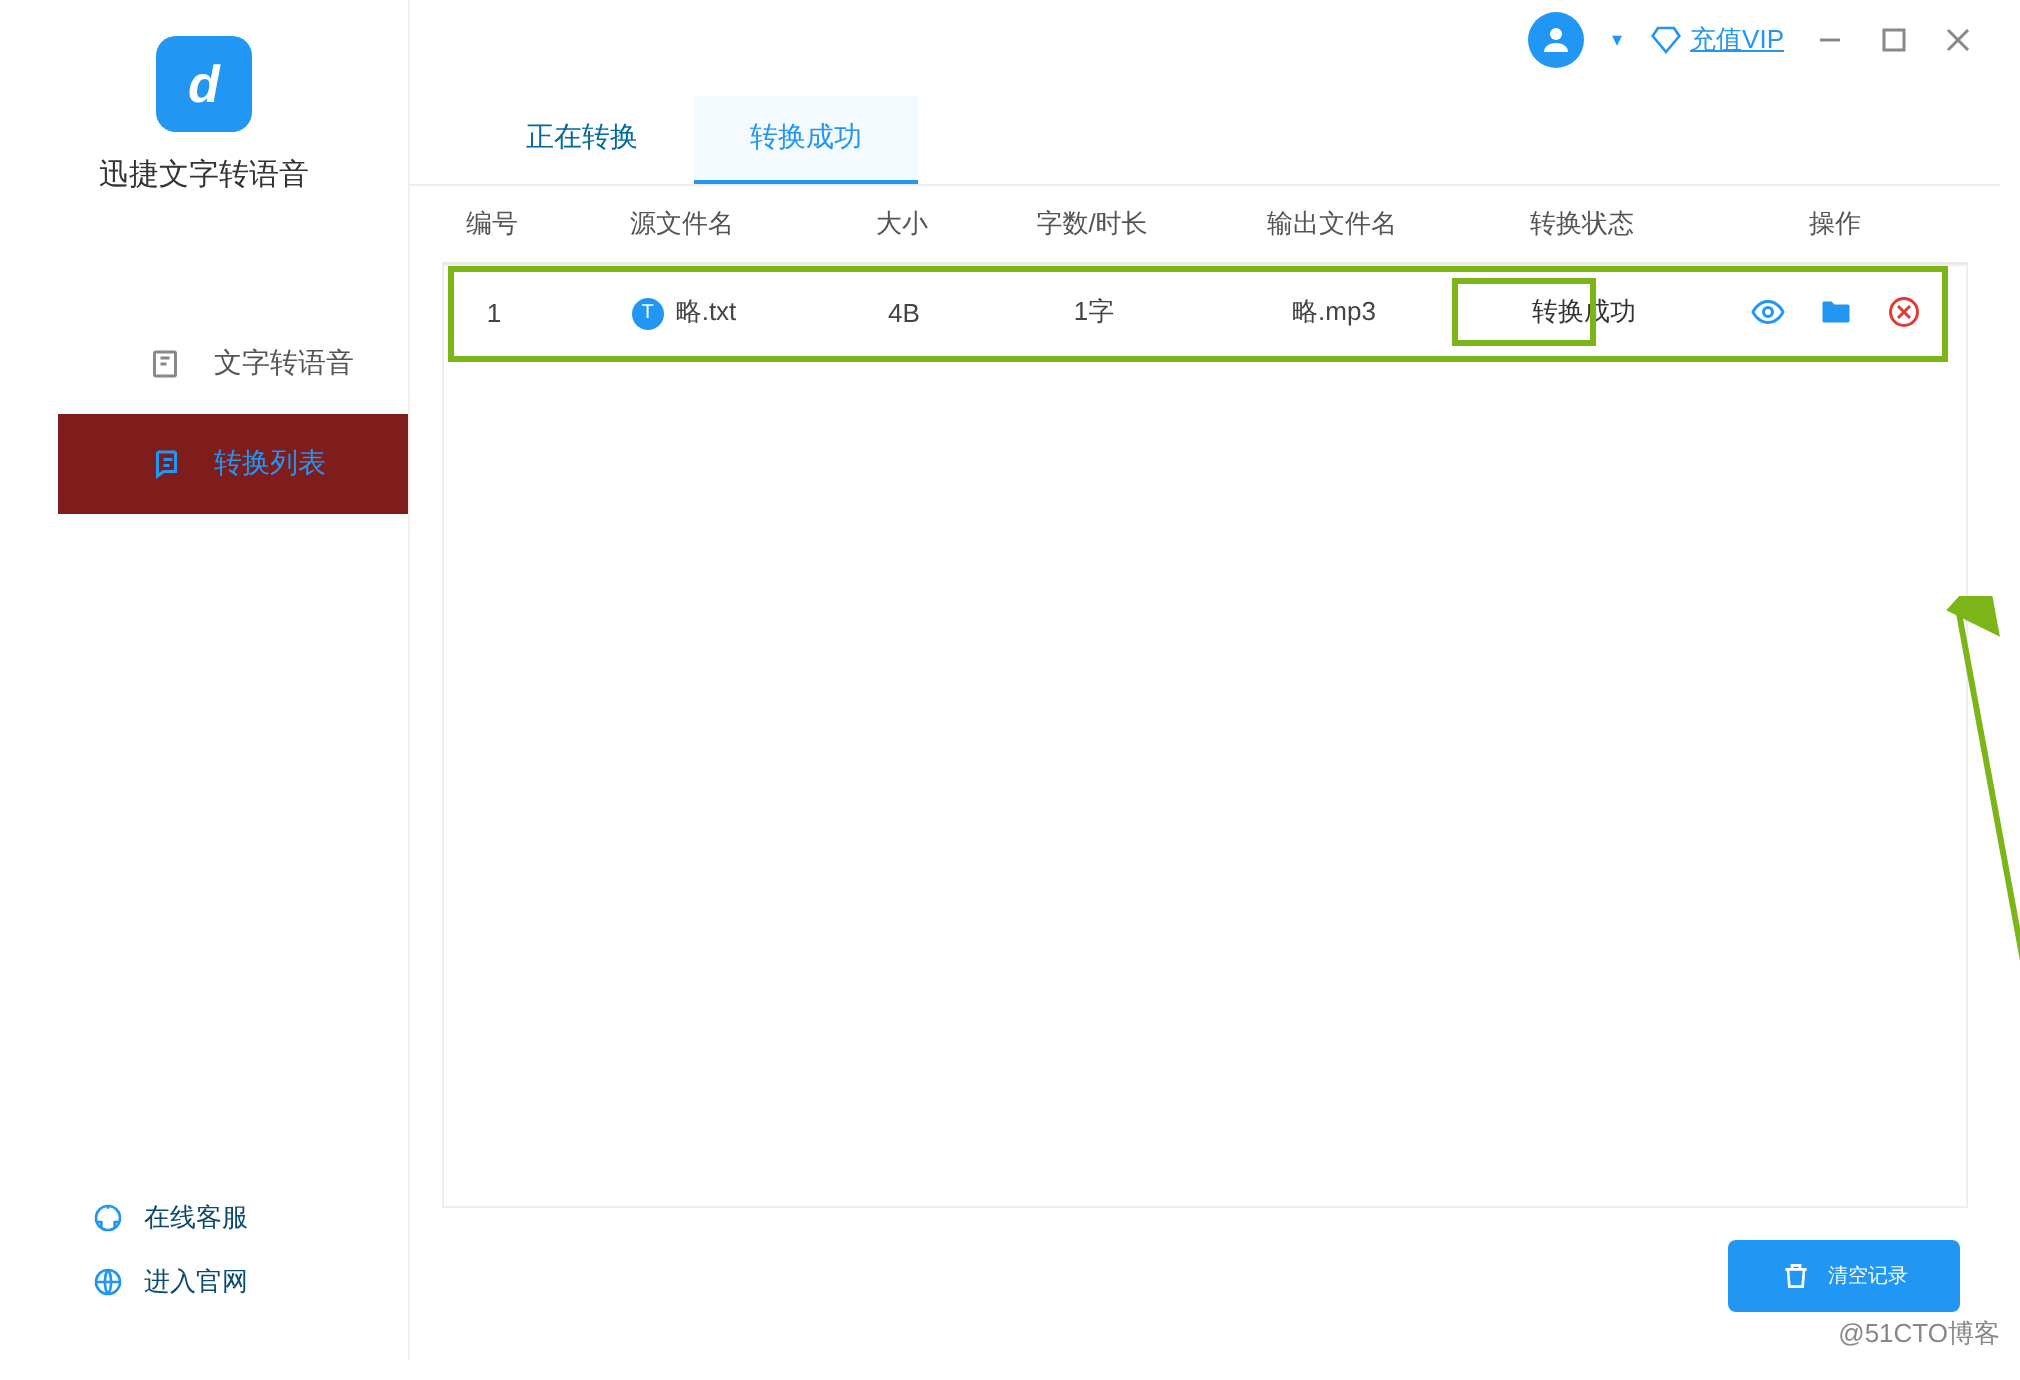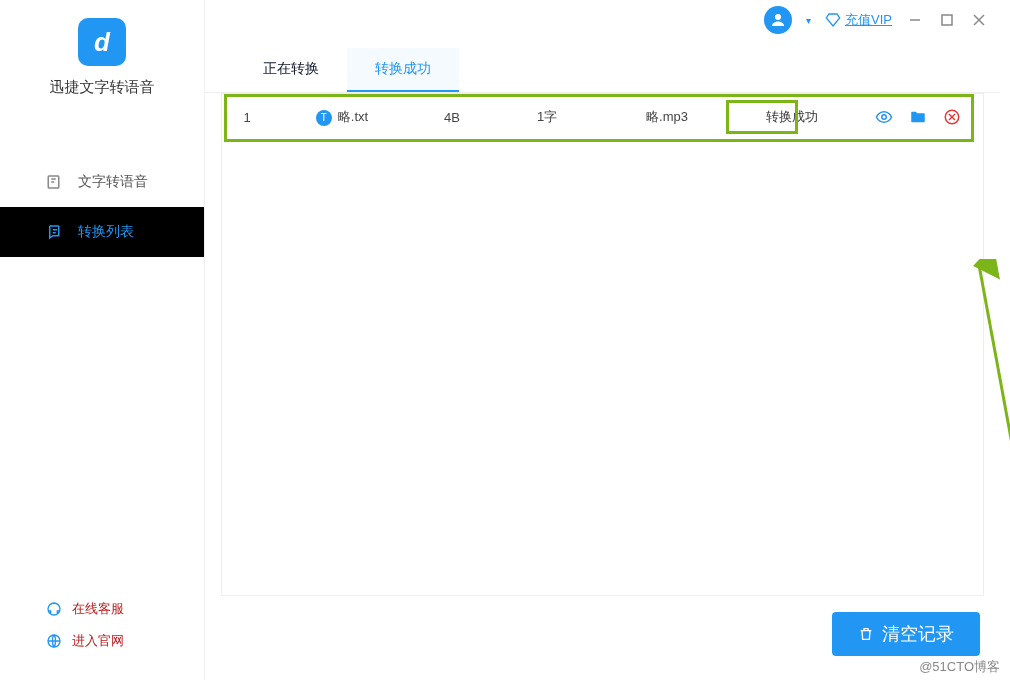--- a/index.html
+++ b/index.html
@@ -2,34 +2,34 @@
 <html><head>
   <meta charset="utf-8">
   <style>
     * { margin: 0; padding: 0; box-sizing: border-box; font-family: "Microsoft YaHei", "PingFang SC", sans-serif; }
     body { width: 1010px; height: 690px; background: #fff; position: relative; overflow: hidden; }
     .app { width: 1000px; height: 680px; background: #fff; display: flex; position: relative; }
     .sidebar { width: 205px; background: #fff; border-right: 1px solid #f0f0f0; display: flex; flex-direction: column; }
     .logo-area { padding: 18px 0 10px 0; text-align: center; }
     .logo-icon { width: 48px; height: 48px; background: #2196f3; border-radius: 10px; margin: 0 auto 12px; display: flex; align-items: center; justify-content: center; color: #fff; font-size: 26px; font-weight: bold; font-style: italic; }
     .app-title { font-size: 15px; font-weight: normal; color: #333; }
-    .nav { margin-top: 50px; flex: 1; }
+    .nav { margin-top: 50px; flex: 1; padding-left: 29px; }
     .nav-item { height: 50px; display: flex; align-items: center; padding-left: 46px; color: #555; font-size: 14px; cursor: pointer; }
-    .nav-item.active { background: #000000; color: #2196f3; }
+    .nav-item.active { background: #7f1d1d; color: #2196f3; }
     .nav-icon { width: 18px; height: 18px; margin-right: 14px; display: inline-flex; align-items: center; justify-content: center; }
     .sidebar-footer { padding: 0 0 30px 46px; }
-    .footer-link { display: flex; align-items: center; color: #b91c1c; font-size: 13px; margin-top: 14px; cursor: pointer; }
+    .footer-link { display: flex; align-items: center; color: #0c4a6e; font-size: 13px; margin-top: 14px; cursor: pointer; }
     .footer-link svg, .footer-link .fi { margin-right: 10px; }
     .main { flex: 1; display: flex; flex-direction: column; position: relative; }
     .titlebar { height: 40px; display: flex; align-items: center; justify-content: flex-end; padding: 0 12px; gap: 14px; }
     .user-avatar { width: 28px; height: 28px; border-radius: 50%; background: #2196f3; display: flex; align-items: center; justify-content: center; }
     .vip-link { color: #2196f3; font-size: 13px; display: flex; align-items: center; gap: 4px; cursor: pointer; text-decoration: underline; }
     .win-btn { width: 18px; height: 18px; display: flex; align-items: center; justify-content: center; cursor: pointer; color: #888; }
     .tabs { display: flex; padding: 0 30px; border-bottom: 1px solid #eee; margin-top: 8px; }
-    .tab { padding: 12px 28px; font-size: 14px; color: #0f172a; cursor: pointer; border-bottom: 2px solid transparent; }
+    .tab { padding: 12px 28px; font-size: 14px; color: #0369a1; cursor: pointer; border-bottom: 2px solid transparent; }
     .tab.active { color: #2196f3; border-bottom-color: #2196f3; background: #f5faff; }
     .table-area { flex: 1; padding: 0 16px; display: flex; flex-direction: column; }
     .table-header { display: flex; padding: 10px 0; color: #555; font-size: 13px; border-bottom: 1px solid #e8e8e8; }
     .col-num { width: 50px; text-align: center; }
     .col-name { width: 140px; text-align: center; }
     .col-size { width: 80px; text-align: center; }
     .col-count { width: 110px; text-align: center; }
     .col-output { width: 130px; text-align: center; }
     .col-status { width: 120px; text-align: center; }
     .col-actions { flex: 1; text-align: center; }
@@ -37,21 +37,21 @@
     .table-row { display: flex; padding: 14px 0; align-items: center; font-size: 13px; color: #444; }
     .highlight-box { position: absolute; border: 3px solid #7cb518; pointer-events: none; }
     .hb1 { left: 2px; top: 0px; width: 750px; height: 48px; }
     .hb2 { left: 504px; top: 6px; width: 72px; height: 34px; }
     .arrow { position: absolute; left: 742px; top: 165px; pointer-events: none; }
     .file-icon { width: 16px; height: 16px; background: #2196f3; border-radius: 50%; display: inline-flex; align-items: center; justify-content: center; color: #fff; font-size: 10px; margin-right: 6px; vertical-align: middle; }
     .action-icons { display: flex; gap: 16px; justify-content: center; align-items: center; }
     .ai { width: 18px; height: 18px; cursor: pointer; display: inline-flex; align-items: center; justify-content: center; }
     .table-container { flex: 1; border: 1px solid #eee; margin-top: 0; position: relative; min-height: 430px; }
     .bottom-bar { display: flex; justify-content: flex-end; padding: 16px 20px 24px 0; }
-    .clear-btn { background: #2196f3; color: #fff; border: none; padding: 10px 26px; font-size: 18px; border-radius: 4px; cursor: pointer; display: flex; align-items: center; gap: 8px; }
+    .clear-btn { background: #2196f3; color: #fff; border: none; padding: 10px 26px; font-size: 10px; border-radius: 4px; cursor: pointer; display: flex; align-items: center; gap: 8px; }
     .watermark { position: absolute; right: 6px; bottom: 12px; color: #888; font-size: 13px; background: rgba(255,255,255,0.6); padding: 2px 4px; }
     .chev { color: #2196f3; font-size: 10px; }
     .status-text { color: #333; }
   </style>
 </head>
 <body>
 
 <div class="app">
   <aside class="sidebar">
     <div class="logo-area">
@@ -128,20 +128,29 @@
           </svg>
       </div>
     </div>
 
     <div class="tabs">
       <div class="tab">正在转换</div>
       <div class="tab active">转换成功</div>
     </div>
 
     <div class="table-area">
+      <div class="table-header">
+        <div class="col-num">编号</div>
+        <div class="col-name">源文件名</div>
+        <div class="col-size">大小</div>
+        <div class="col-count">字数/时长</div>
+        <div class="col-output">输出文件名</div>
+        <div class="col-status">转换状态</div>
+        <div class="col-actions">操作</div>
+      </div>
       <div class="table-container">
         <div class="table-body">
           <div class="table-row">
             <div class="col-num">1</div>
             <div class="col-name">
               <span class="file-icon">T</span><span>略.txt</span>
             </div>
             <div class="col-size">4B</div>
             <div class="col-count">1字</div>
             <div class="col-output">略.mp3</div>

